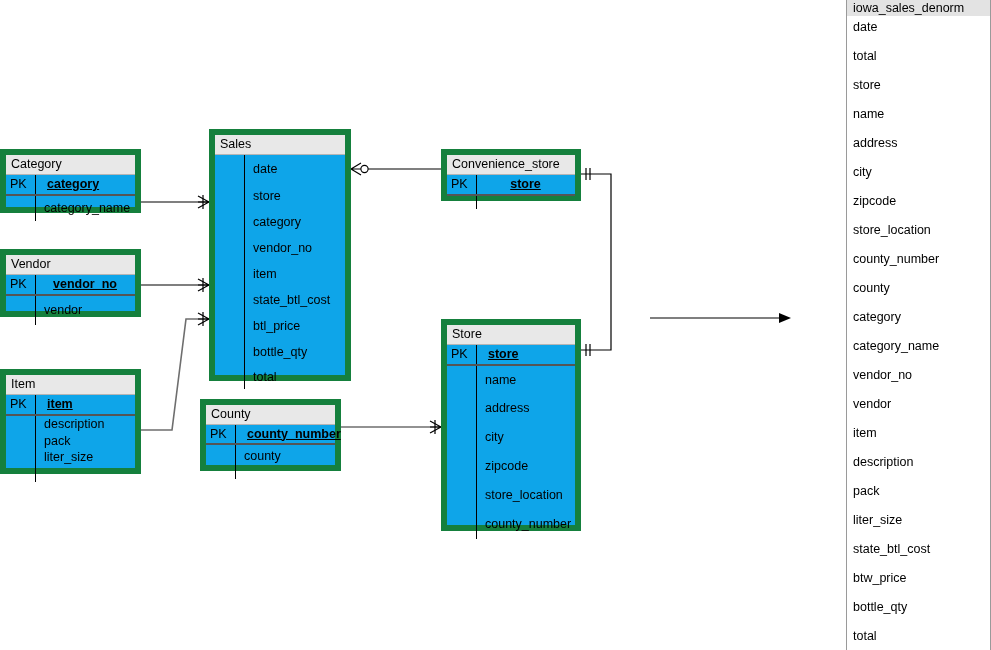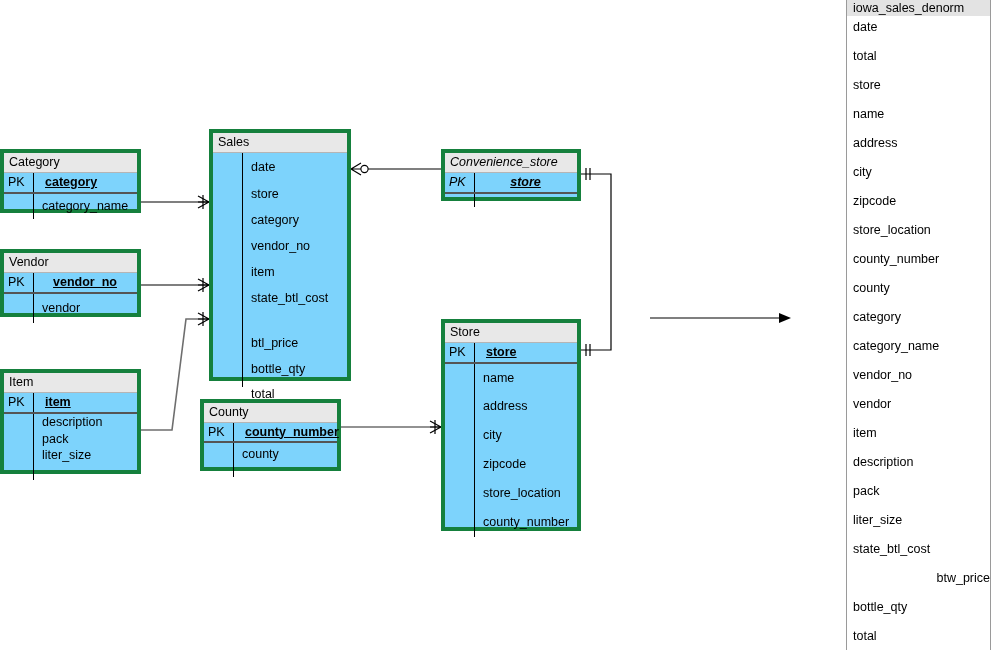--- a/index.html
+++ b/index.html
@@ -20,22 +20,22 @@
   #canvas {
     position: absolute;
     left: 0; top: 0;
     width: 991px;
     height: 650px;
   }
 
   
   .entity {
     position: absolute;
-    background: #7dd3fc;
-    border: 4px solid #15803d;
+    background: #0ea5e9;
+    border: 6px solid #15803d;
     box-sizing: border-box;
     z-index: 5;
   }
   .entity-title {
     background: #e8e8e8;
     border-bottom: 1px solid #b5b5b5;
     box-sizing: border-box;
     padding: 2px 0 2px 5px;
     font-size: 12.5px;
     line-height: 15px;
@@ -277,21 +277,21 @@
         <div class="attrcol">vendor_no</div>
       </div>
       <div class="row" style="height:26px;">
         <div class="keycol"></div>
         <div class="attrcol">item</div>
       </div>
       <div class="row" style="height:26px;">
         <div class="keycol"></div>
         <div class="attrcol">state_btl_cost</div>
       </div>
-      <div class="row" style="height:26px;margin-top:19px;">
+      <div class="row" style="height:26px;">
         <div class="keycol"></div>
         <div class="attrcol">btl_price</div>
       </div>
       <div class="row" style="height:26px;">
         <div class="keycol"></div>
         <div class="attrcol">bottle_qty</div>
       </div>
       <div class="row" style="height:24px;">
         <div class="keycol"></div>
         <div class="attrcol">total</div>
@@ -306,21 +306,21 @@
         <div class="keycol">PK</div>
         <div class="attrcol">county_number</div>
       </div>
       <div class="row" style="height:22px;">
         <div class="keycol"></div>
         <div class="attrcol">county</div>
       </div>
     </div>
   </div>
 
-  <div class="entity" style="left:441px; top:149px; width:140px; height:52px;font-style:italic;">
+  <div class="entity" style="left:441px; top:149px; width:140px; height:52px;">
     <div class="entity-title">Convenience_store</div>
     <div class="entity-body" style="height:34px;">
       <div class="row pkrow center" style="height:21px;">
         <div class="keycol">PK</div>
         <div class="attrcol">store</div>
       </div>
       <div class="row" style="height:12px;">
         <div class="keycol"></div>
         <div class="attrcol"></div>
       </div>
@@ -375,18 +375,18 @@
     <div class="dn-item" style="padding-top:15px;">county</div>
     <div class="dn-item" style="padding-top:15px;">category</div>
     <div class="dn-item" style="padding-top:15px;">category_name</div>
     <div class="dn-item" style="padding-top:15px;">vendor_no</div>
     <div class="dn-item" style="padding-top:15px;">vendor</div>
     <div class="dn-item" style="padding-top:15px;">item</div>
     <div class="dn-item" style="padding-top:15px;">description</div>
     <div class="dn-item" style="padding-top:15px;">pack</div>
     <div class="dn-item" style="padding-top:15px;">liter_size</div>
     <div class="dn-item" style="padding-top:15px;">state_btl_cost</div>
-    <div class="dn-item" style="padding-top:15px;text-align:right;">btw_price</div>
+    <div class="dn-item" style="padding-top:15px;">btw_price</div>
     <div class="dn-item" style="padding-top:15px;">bottle_qty</div>
     <div class="dn-item" style="padding-top:15px;">total</div>
   </div>
 
 </div>
 
 </body></html>

